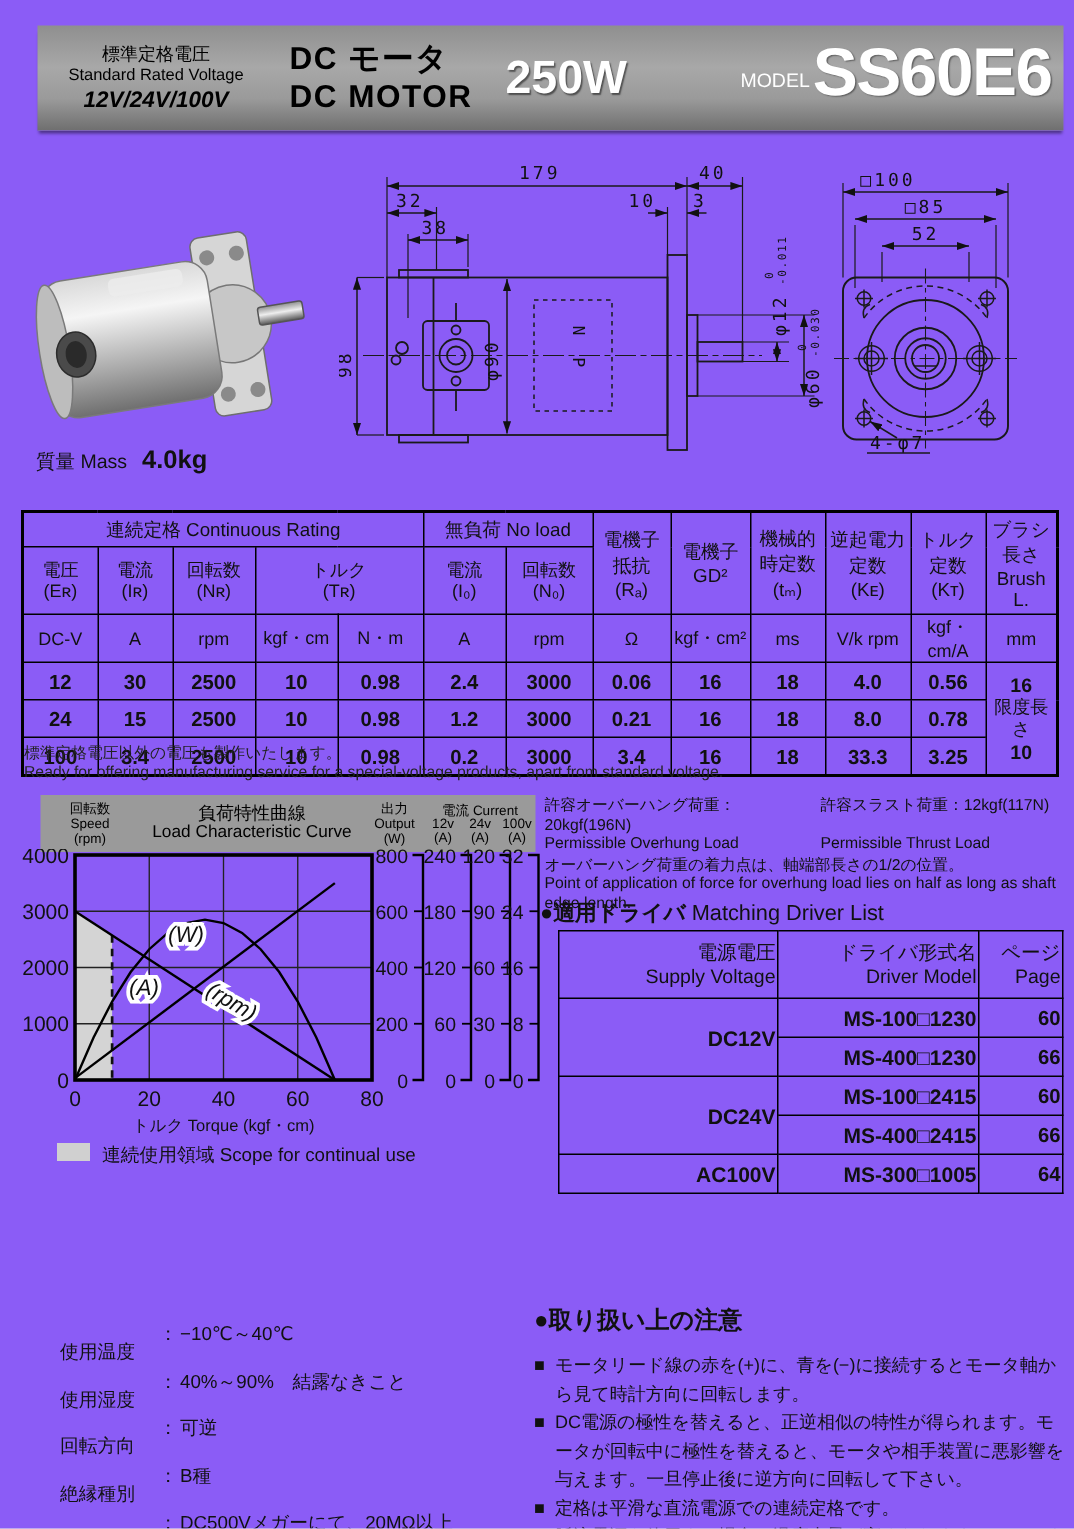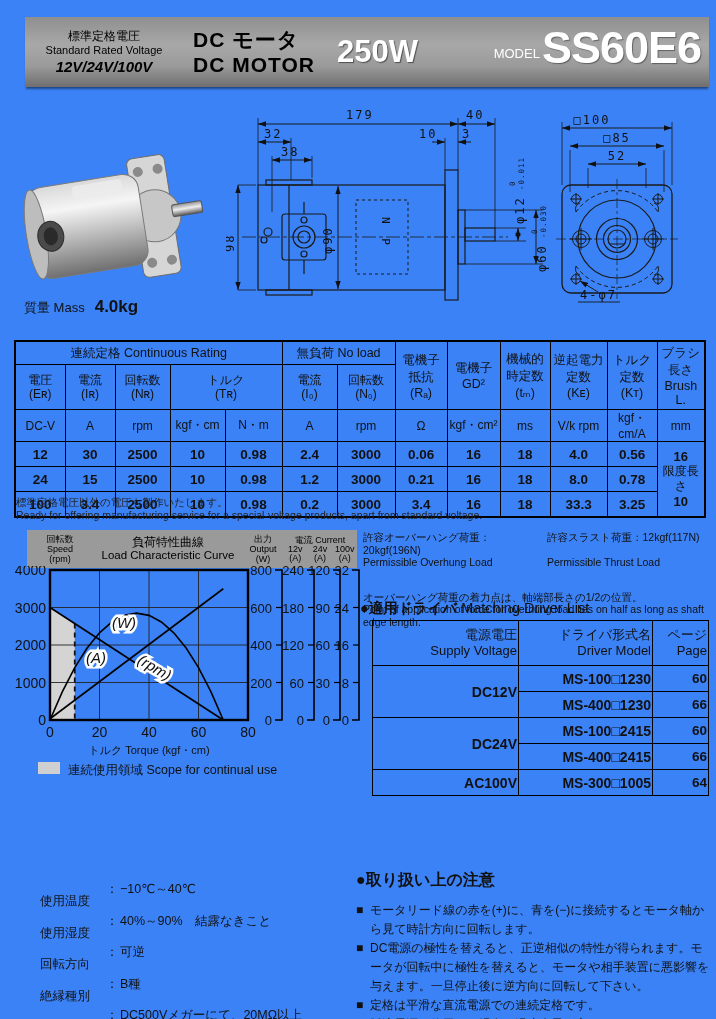--- a/index.html
+++ b/index.html
@@ -1,16 +1,16 @@
 <!DOCTYPE html>
 <html><head>
 <meta charset="utf-8">
 <style>
   html,body{margin:0;padding:0;background:#e8e8e8;}
-  .page{position:relative;width:716px;height:1019px;background:#3b82f6;overflow:hidden;
+  .page{position:relative;width:716px;height:1019px;background:#8b5cf6;overflow:hidden;
         font-family:"Liberation Sans","DejaVu Sans",sans-serif;color:#111;}
   .abs{position:absolute;}
   .pre{white-space:pre-line;}
 
   
   .hdr{left:25px;top:17px;width:684px;height:70px;
        background:linear-gradient(#8f8f8f,#a8a8a8 40%,#9a9a9a 70%,#6f6f6f);
        display:flex;align-items:center;box-shadow:0 3px 2px -1px rgba(0,0,0,.45);}
   .hdr-left{width:158px;text-align:center;color:#000;line-height:1.25;padding-top:2px;}
   .hdr-left .l1{font-size:12px;}
@@ -52,21 +52,21 @@
   .chd-cur{width:74px;font-size:9px;}
   .chd-cur-row{display:flex;}
   .chd-cur-row div{flex:1;line-height:9.5px;}
   .legend{left:38px;top:762px;display:flex;align-items:flex-start;font-size:12.5px;}
   .legend .sw{width:22px;height:12px;background:#d0d0d0;margin-right:8px;}
 
   
   .sidenotes{left:363px;top:531px;width:352px;font-size:10.5px;line-height:12.5px;}
   .sn-row{display:flex;}
   .sn-row .c1{width:184px;}
-  .sn-point{margin-top:22px;}
+  .sn-point{margin-top:2px;}
   .drv-title{left:360px;top:599px;font-size:14.5px;}
   .drv-title .jp{font-weight:bold;}
   .driver{left:372px;top:620px;width:336px;table-layout:fixed;border:1.5px solid #000;}
   .driver th,.driver td{border:1px solid #000;text-align:right;vertical-align:middle;}
   .driver th{font-size:13px;font-weight:normal;height:42px;line-height:16px;}
   .driver td{height:23px;font-size:14px;font-weight:bold;}
   .driver td.pg{font-size:13.5px;}
 
   
   .sec-title{font-size:16px;font-weight:bold;}

